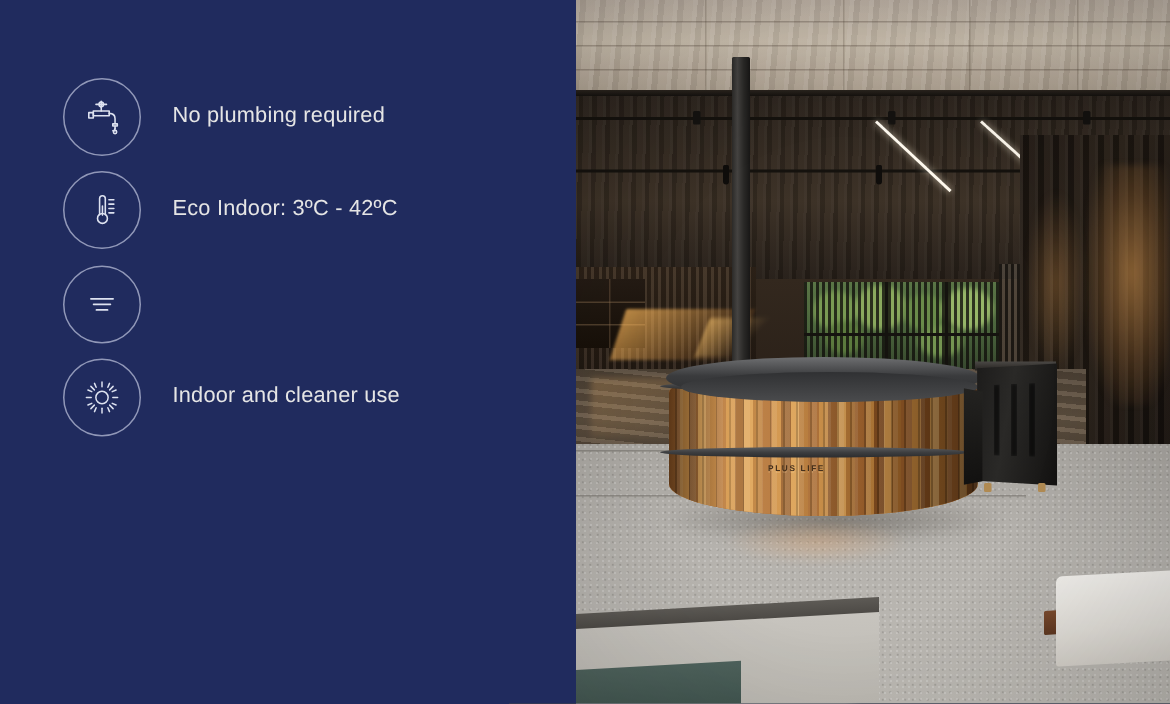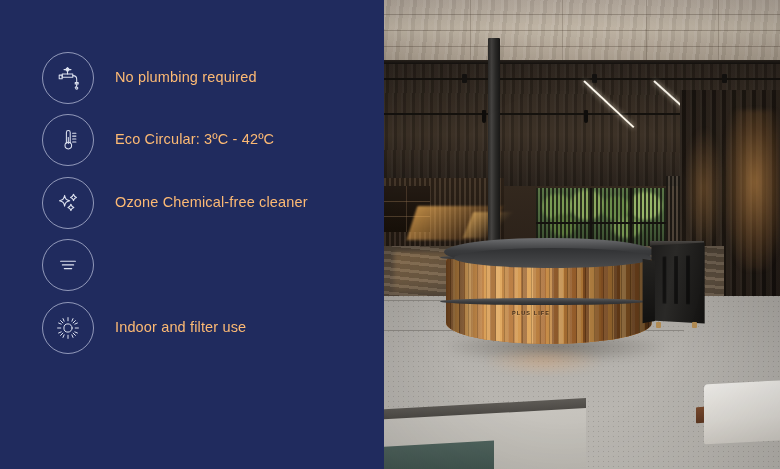--- a/index.html
+++ b/index.html
@@ -49,21 +49,21 @@
     border-radius: 50%;
     border: 1px solid rgba(214,220,240,0.62);
     display: flex;
     align-items: center;
     justify-content: center;
   }
   .icon-badge svg { display: block; }
 
   .feature-label {
     margin-left: 21px;
-    color: #fdba74;
+    color: #e5e5e5;
     font-size: 14.5px;
     line-height: 1.2;
     letter-spacing: 0.15px;
     white-space: nowrap;
     font-weight: 400;
   }
 
   
   .photo {
     position: relative;
@@ -445,34 +445,24 @@
           <svg width="30" height="30" viewBox="0 0 30 30" fill="none" stroke="#dde2f0" stroke-width="1.05" stroke-linecap="round" stroke-linejoin="round">
             <path d="M13.4 18.1V7.4a1.9 1.9 0 0 1 3.8 0v10.7"></path>
             <circle cx="15.3" cy="20.6" r="3.3"></circle>
             <path d="M15.3 12.4v6"></path>
             <path d="M19.6 8.2h3.3"></path>
             <path d="M19.6 11.1h3.3"></path>
             <path d="M19.6 14h3.3"></path>
             <path d="M19.6 16.9h3.3"></path>
           </svg>
         </span>
-        <span class="feature-label">Eco Circular: 3ºC - 42ºC</span>
-      </div>
-
-
-      <div class="feature-row">
-        <span class="icon-badge">
-          <svg width="30" height="30" viewBox="0 0 30 30" fill="none" stroke="#dde2f0" stroke-width="1.05" stroke-linecap="round" stroke-linejoin="round">
-            <path d="M11.6 7.4c.7 3.6 1.6 4.6 5.1 5.4-3.5.8-4.4 1.8-5.1 5.4-.7-3.6-1.6-4.6-5.1-5.4 3.5-.8 4.4-1.8 5.1-5.4z"></path>
-            <path d="M20.5 6.2c.4 2.1.9 2.7 3 3.2-2.1.5-2.6 1.1-3 3.2-.4-2.1-.9-2.7-3-3.2 2.1-.5 2.6-1.1 3-3.2z"></path>
-            <path d="M17.9 16.2c.4 2.1.9 2.7 3 3.2-2.1.5-2.6 1.1-3 3.2-.4-2.1-.9-2.7-3-3.2 2.1-.5 2.6-1.1 3-3.2z"></path>
-          </svg>
-        </span>
-        <span class="feature-label">Ozone Chemical-free cleaner</span>
-      </div>
+        <span class="feature-label">Eco Indoor: 3ºC - 42ºC</span>
+      </div>
+
+
 
       <div class="feature-row">
         <span class="icon-badge">
           <svg width="30" height="30" viewBox="0 0 30 30" fill="none" stroke="#dde2f0" stroke-width="1.15" stroke-linecap="round">
             <path d="M7.6 11.2h14.8"></path>
             <path d="M9.4 14.9h11.2"></path>
             <path d="M11.3 18.6h7.4"></path>
           </svg>
         </span>
       </div>
@@ -492,21 +482,21 @@
             <path d="M10 5.6l1.1 2.6"></path>
               <path d="M18.9 21.8l1.1 2.6"></path>
             <path d="M5.6 20l2.6-1.1"></path>
               <path d="M21.8 11.1l2.6-1.1"></path>
             <path d="M5.6 10l2.6 1.1"></path>
               <path d="M21.8 18.9l2.6 1.1"></path>
             <path d="M20 5.6l-1.1 2.6"></path>
               <path d="M11.1 21.8L10 24.4"></path>
           </svg>
         </span>
-        <span class="feature-label">Indoor and filter use</span>
+        <span class="feature-label">Indoor and cleaner use</span>
       </div>
 
     </div>
   </section>
 
   <section class="photo">
 
     <div class="ph ceiling-outer"></div>
     <div class="ph ceiling-plank" style="top:14px"></div>
     <div class="ph ceiling-plank" style="top:30px"></div>

